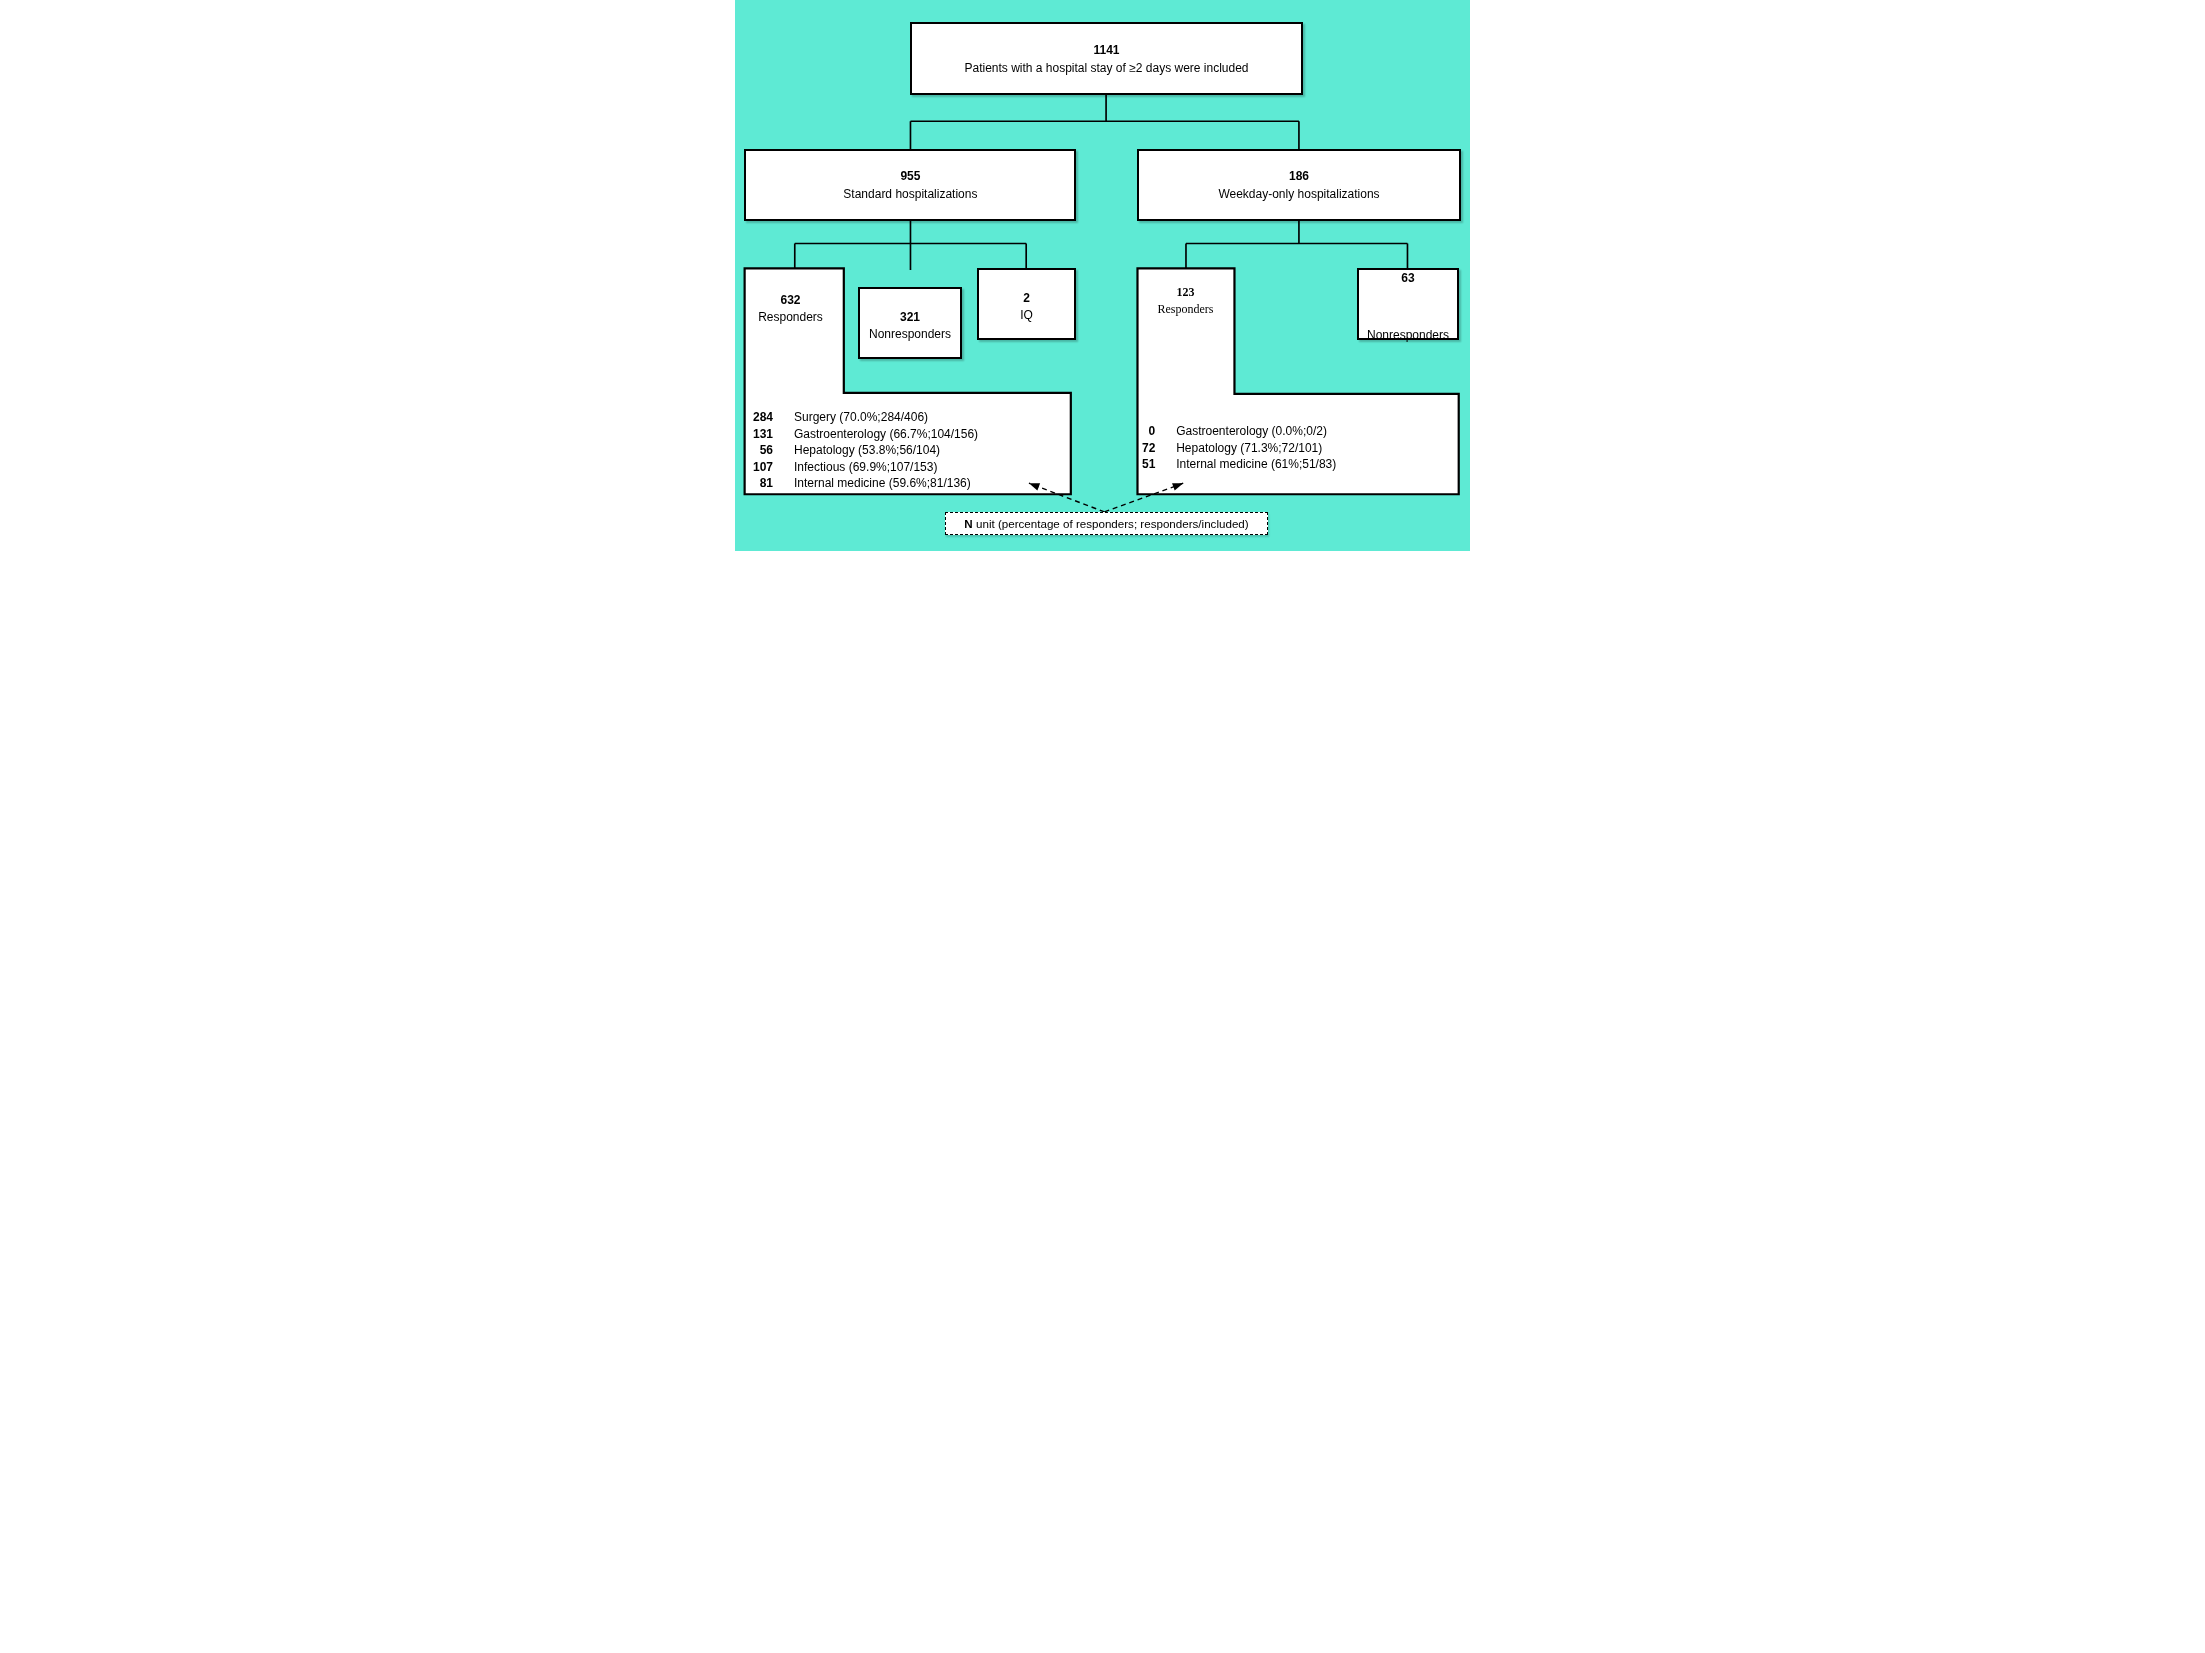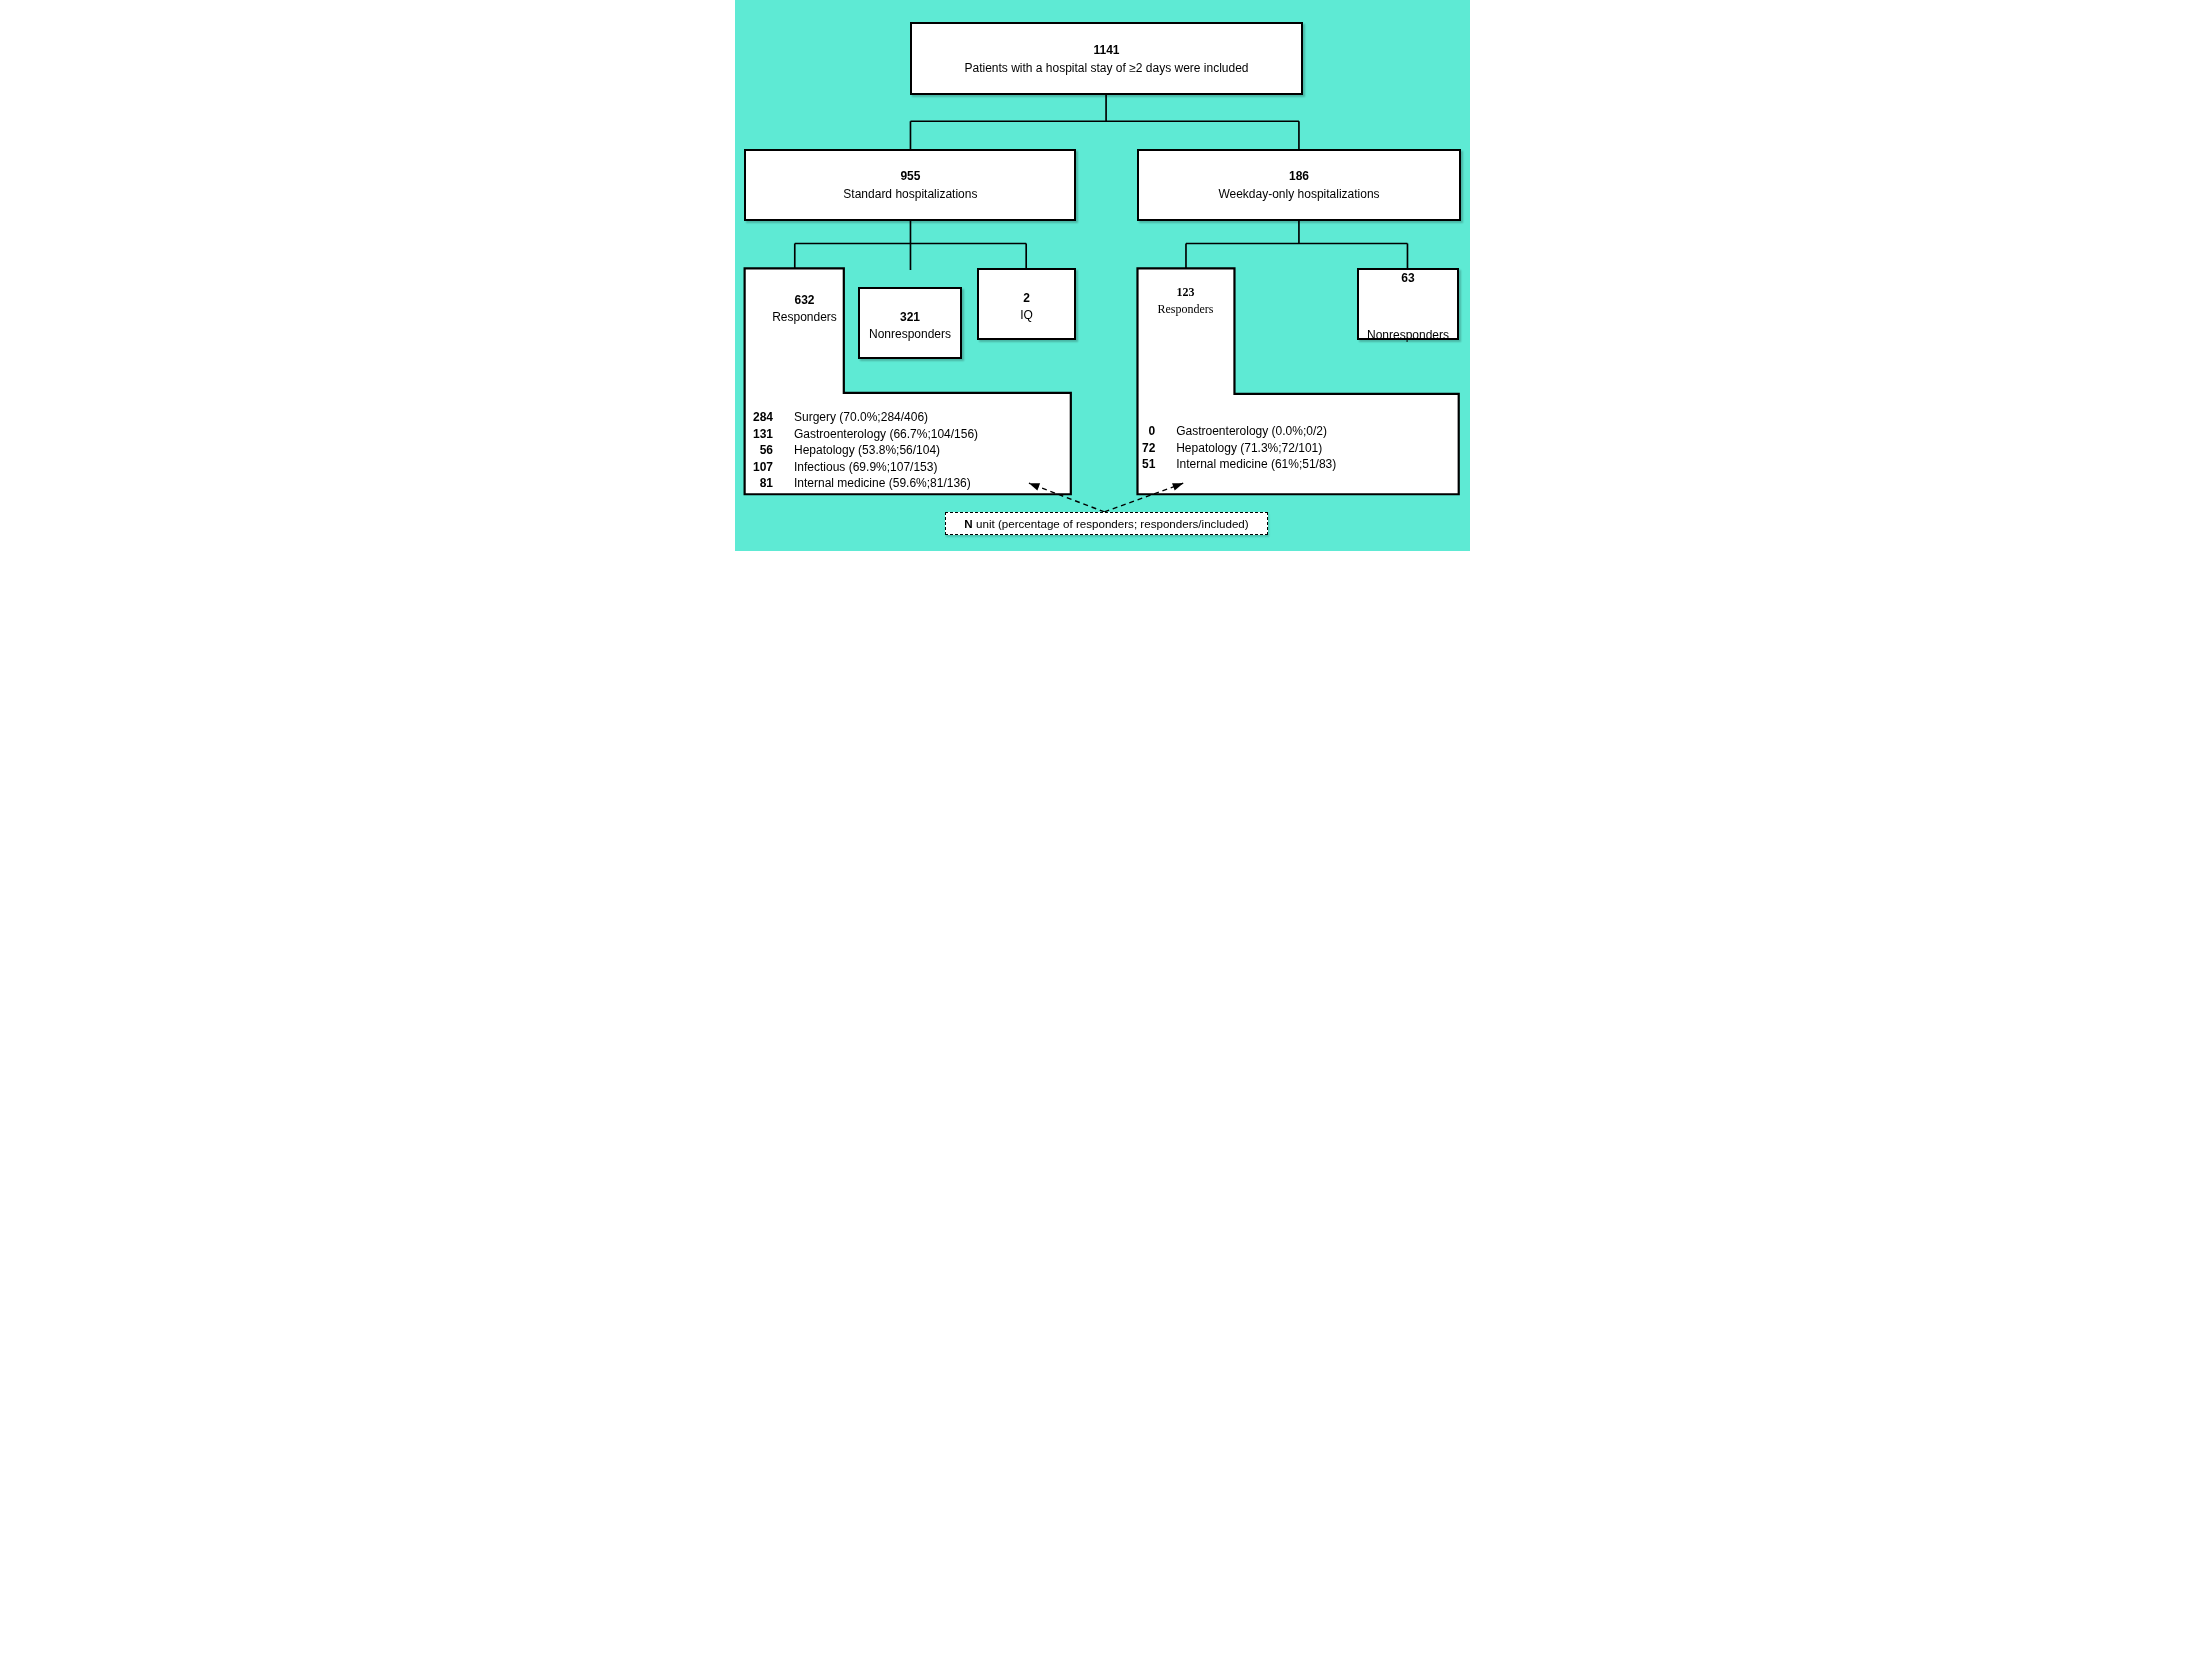--- a/index.html
+++ b/index.html
@@ -142,21 +142,21 @@
   </div>
   <div class="box" style="left:242px; top:268px; width:99px; height:72px; padding-top:5.5px;">
     <span class="num" style="line-height:16.5px">2</span>
     <span class="lbl" style="line-height:16.5px">IQ</span>
   </div>
   <div class="box" style="left:622px; top:268px; width:102px; height:72px; padding-top:5.5px;gap:40px;">
     <span class="num" style="line-height:16.5px">63</span>
     <span class="lbl" style="line-height:16.5px">Nonresponders</span>
   </div>
 
-  <div class="lshape-label" style="left:20px; top:268px; width:99px; padding-top:24px;">
+  <div class="lshape-label" style="left:6px; top:268px; width:99px; padding-top:24px;">
     <span class="num">632</span>
     <span class="lbl">Responders</span>
   </div>
   <div class="lshape-label" style="left:402px; top:268px; width:97px; padding-top:16px;font-family:Liberation Serif, serif;">
     <span class="num">123</span>
     <span class="lbl">Responders</span>
   </div>
 
   <div class="breakdown left" style="left:16.5px; top:409px;">
     <div class="row">

